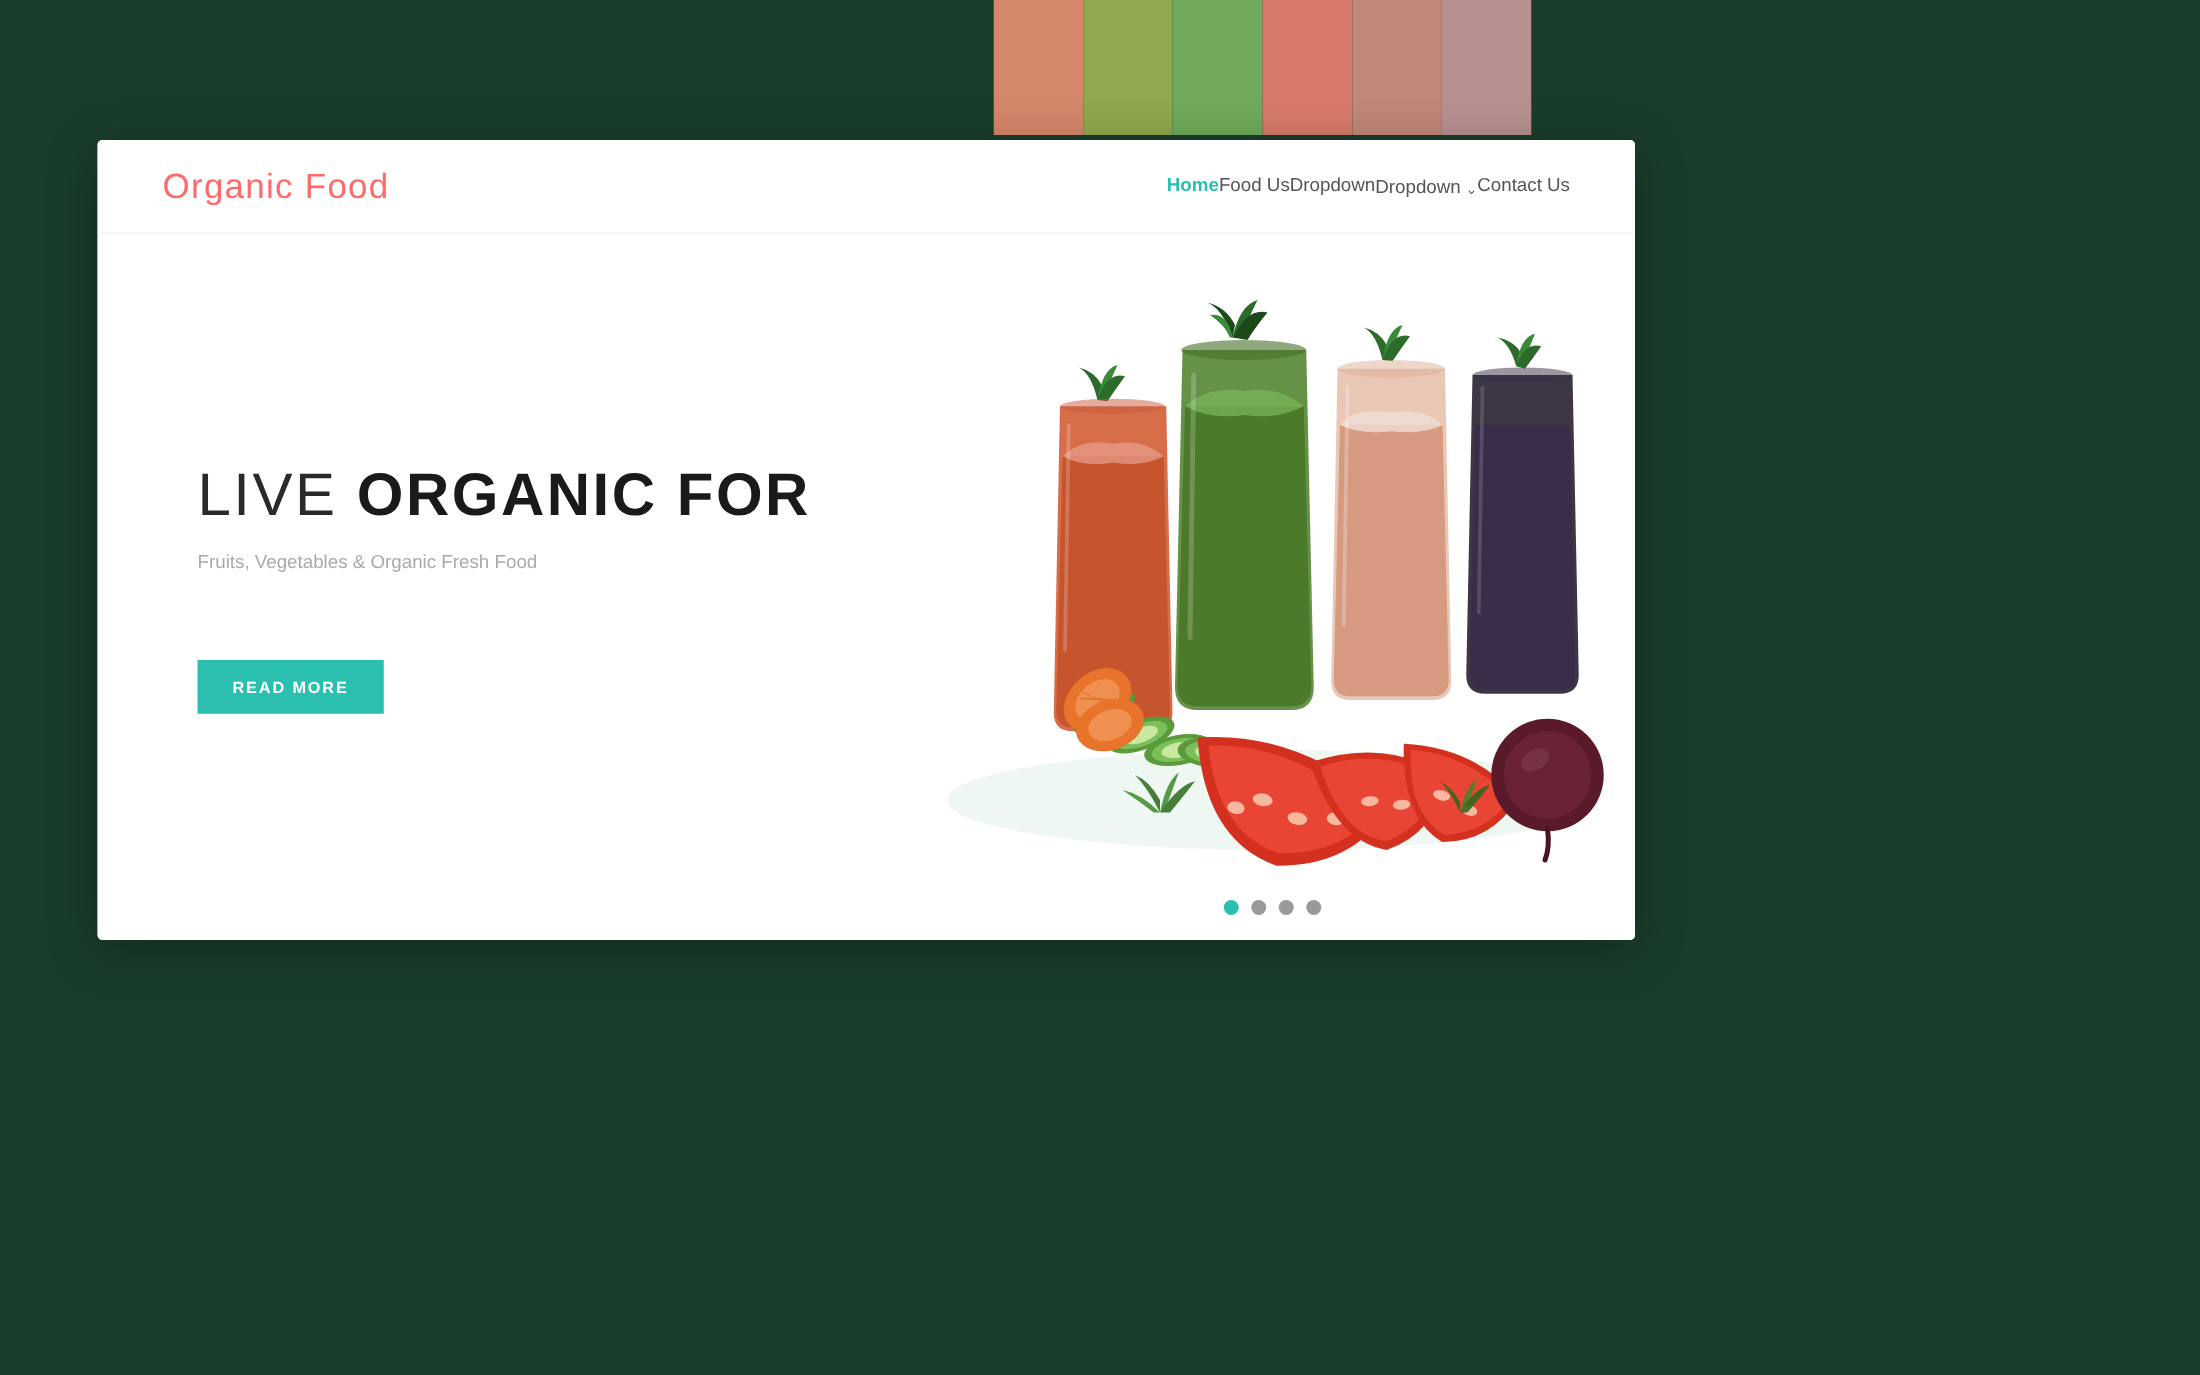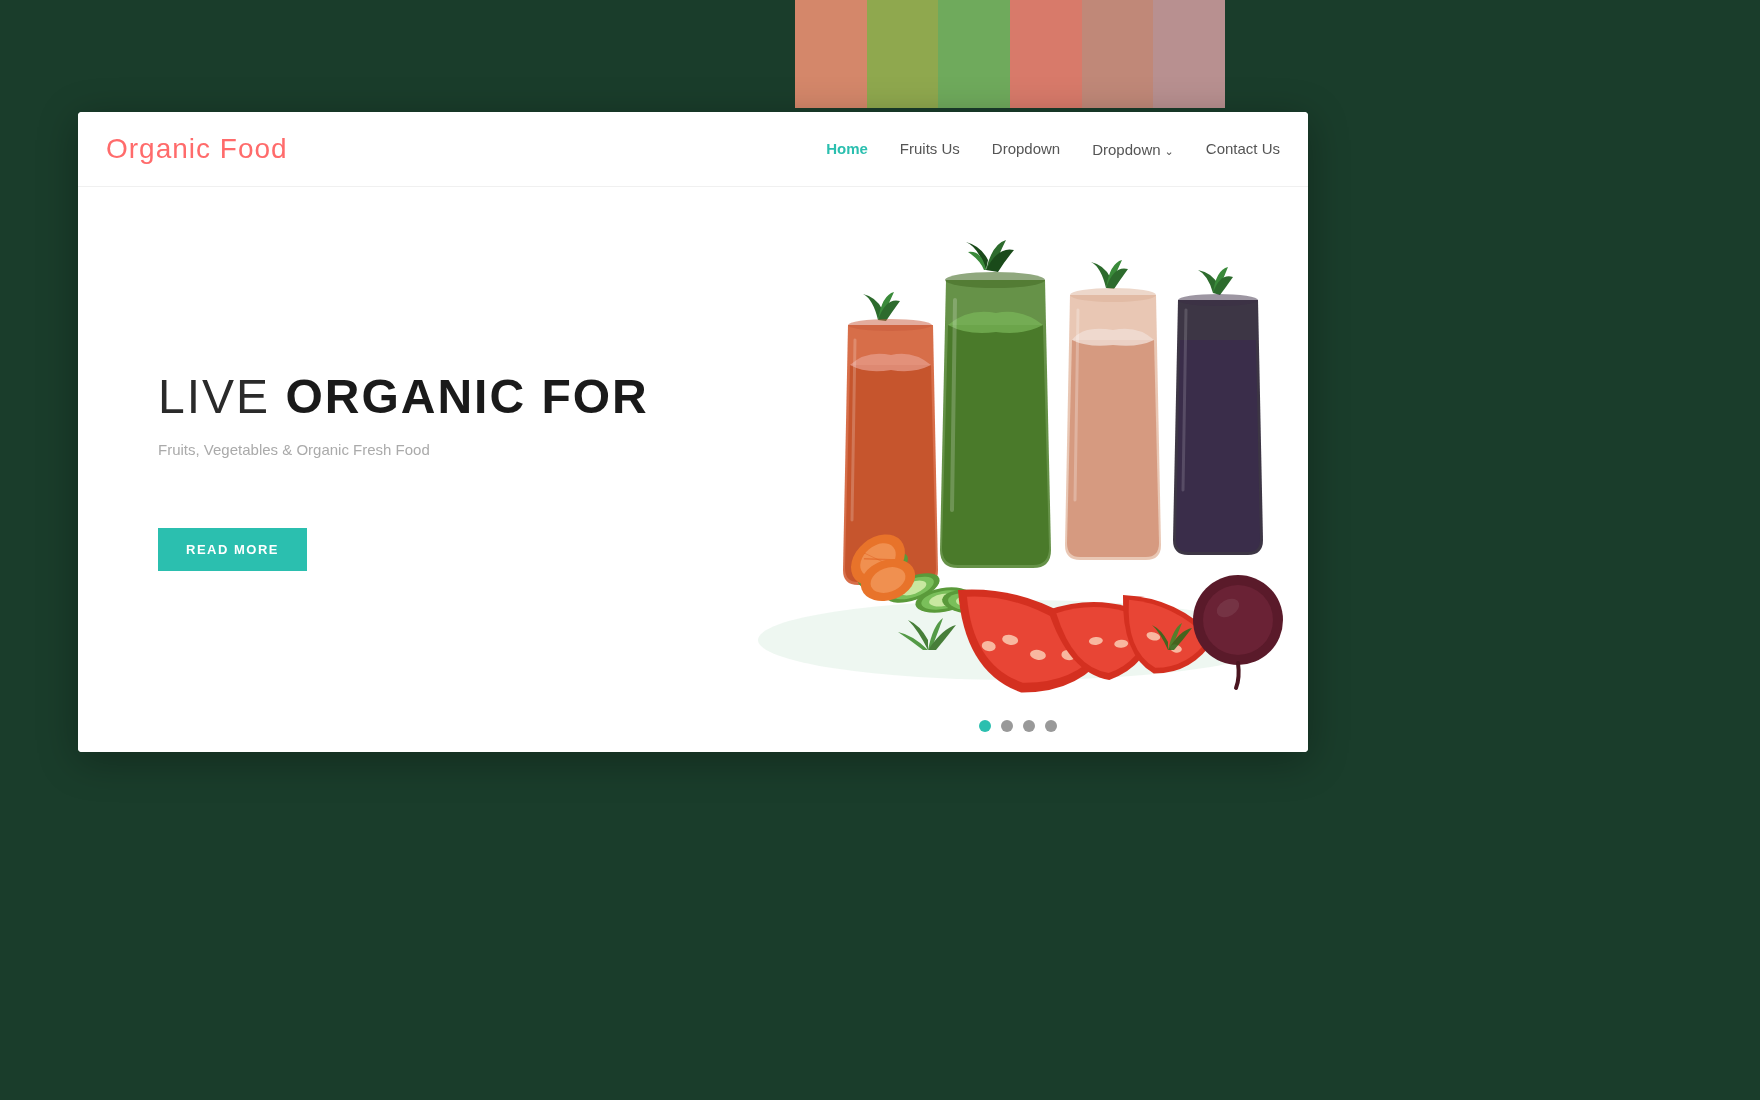--- a/index.html
+++ b/index.html
@@ -37,35 +37,34 @@
       border-radius: 4px;
       box-shadow: 0 8px 40px rgba(0,0,0,0.3);
       overflow: hidden;
     }
 
     
     .navbar {
       display: flex;
       align-items: center;
       justify-content: space-between;
-      padding: 0 28px;
+      padding: 0 52px;
       height: 75px;
       background: #fff;
       border-bottom: 1px solid #f0f0f0;
     }
     .logo {
       font-size: 28px;
       font-weight: 500;
       color: #ff6b6b;
       letter-spacing: 1px;
     }
     .nav-links {
       display: flex;
       align-items: center;
-      gap: 32px;
       list-style: none;
     }
     .nav-links li a {
       text-decoration: none;
       font-size: 15px;
       color: #555;
       font-weight: 400;
     }
     .nav-links li a.active {
       color: #2bbfaf;
@@ -181,21 +180,21 @@
 
 <div class="browser-window">
 
   <nav class="navbar">
     <div class="logo">Organic Food</div>
     <ul class="nav-links">
       <li>
         <a href="#" class="active">Home</a>
       </li>
       <li>
-        <a href="#">Fruits Us</a>
+        <a href="#">Food Us</a>
       </li>
       <li>
         <a href="#">Dropdown</a>
       </li>
       <li>
         <a href="#" class="dropdown-item">
           <span>Dropdown</span>
           <span class="chevron">⌄</span>
         </a>
       </li>

